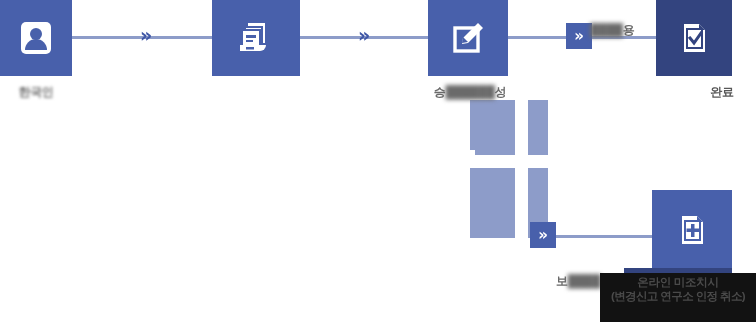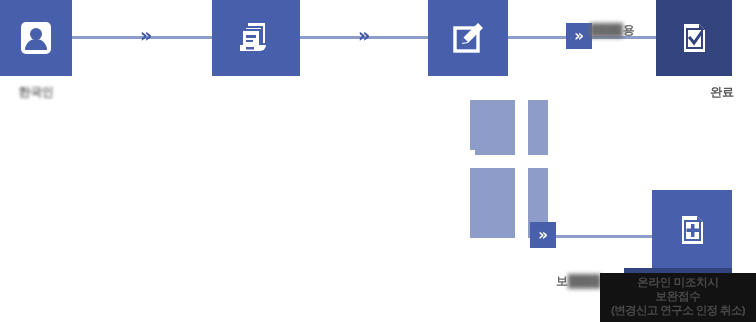--- a/index.html
+++ b/index.html
@@ -184,20 +184,21 @@
 
   <div class="node" style="left:428px; top:0px; width:80px; height:76px;">
     <span>
       <svg width="40" height="40" viewBox="0 0 40 40">
         <rect x="7" y="10" width="23" height="23" fill="none" stroke="#ffffff" stroke-width="3.4"></rect>
         <path d="M30 5 l5 5 l-15 15 l-6 1 l1 -6 z" fill="#ffffff"></path>
         <path d="M14 25 l6 -1 l-5 -5 z" fill="#4860ab"></path>
       </svg>
     </span>
   </div>
+  <div class="caption partial" style="left:414px; top:84px; width:112px;"><span>승</span><span class="mask">██████</span><span>성</span></div>
 
   <div class="chev-box" style="left:566px; top:23px;">
     <span>»</span>
   </div>
   <div class="inline-label" style="left:590px; top:22px;"><span class="mask">████</span><span>용</span></div>
 
   <div class="node dark" style="left:656px; top:0px; width:76px; height:76px;">
     <span>
       <svg width="36" height="36" viewBox="0 0 36 36">
         <path d="M8 4 h15 l6 6 v22 h-21 z" fill="#ffffff"></path>
@@ -222,17 +223,16 @@
         <rect x="11" y="9" width="15" height="19" fill="none" stroke="#4860ab" stroke-width="2"></rect>
         <rect x="17" y="12" width="3.5" height="13" fill="#4860ab"></rect>
         <rect x="12.5" y="16.5" width="12.5" height="3.5" fill="#4860ab"></rect>
       </svg>
     </span>
   </div>
 
   <div class="note-topbar" style="left:624px; top:268px; width:108px; height:5px;"></div>
   <div class="note-block" style="left:600px; top:273px; width:156px; height:49px;">
     <div class="note-line">온라인 미조치시</div>
-    <div class="note-line">보완접수</div>
     <div class="note-line wide">(변경신고 연구소 인정 취소)</div>
   </div>
 
 </div>
 
 </body></html>

